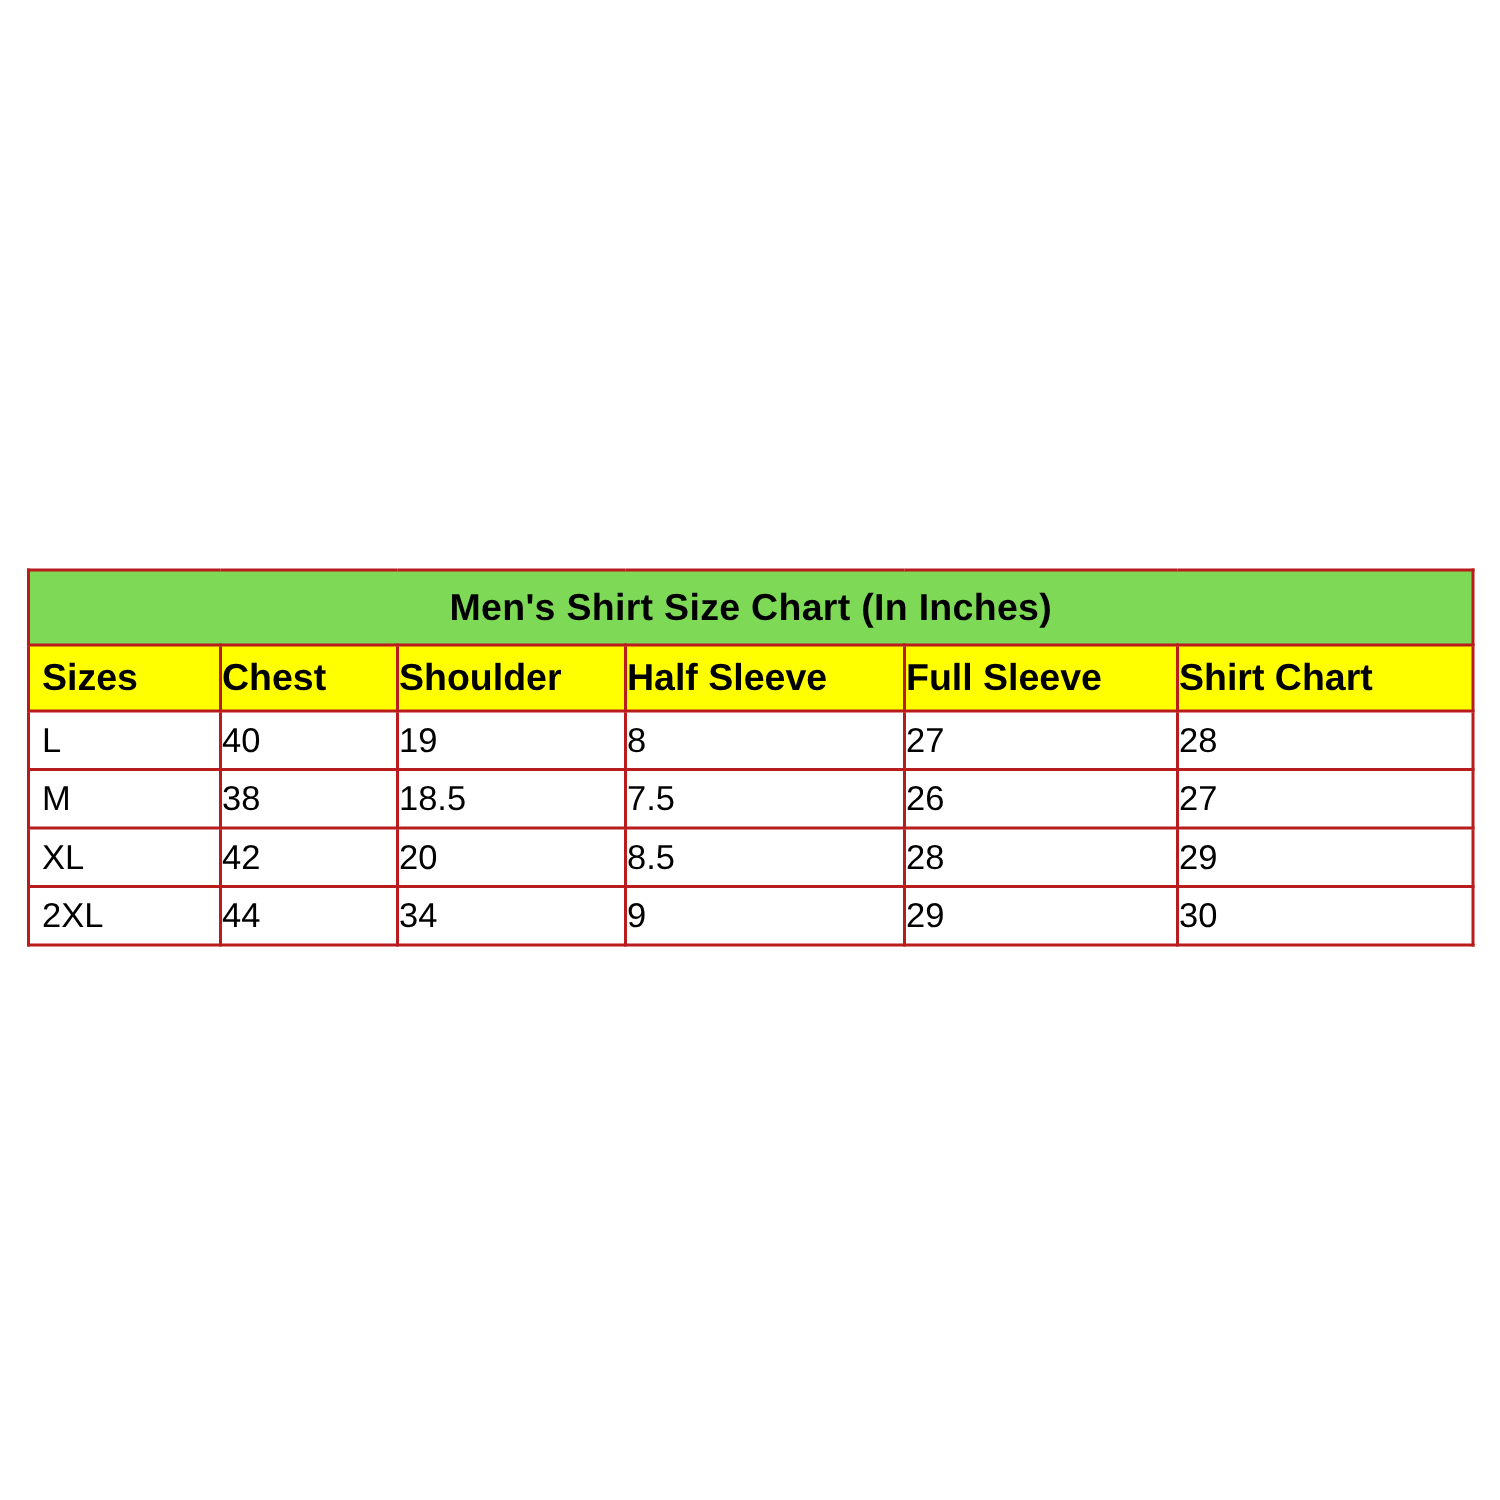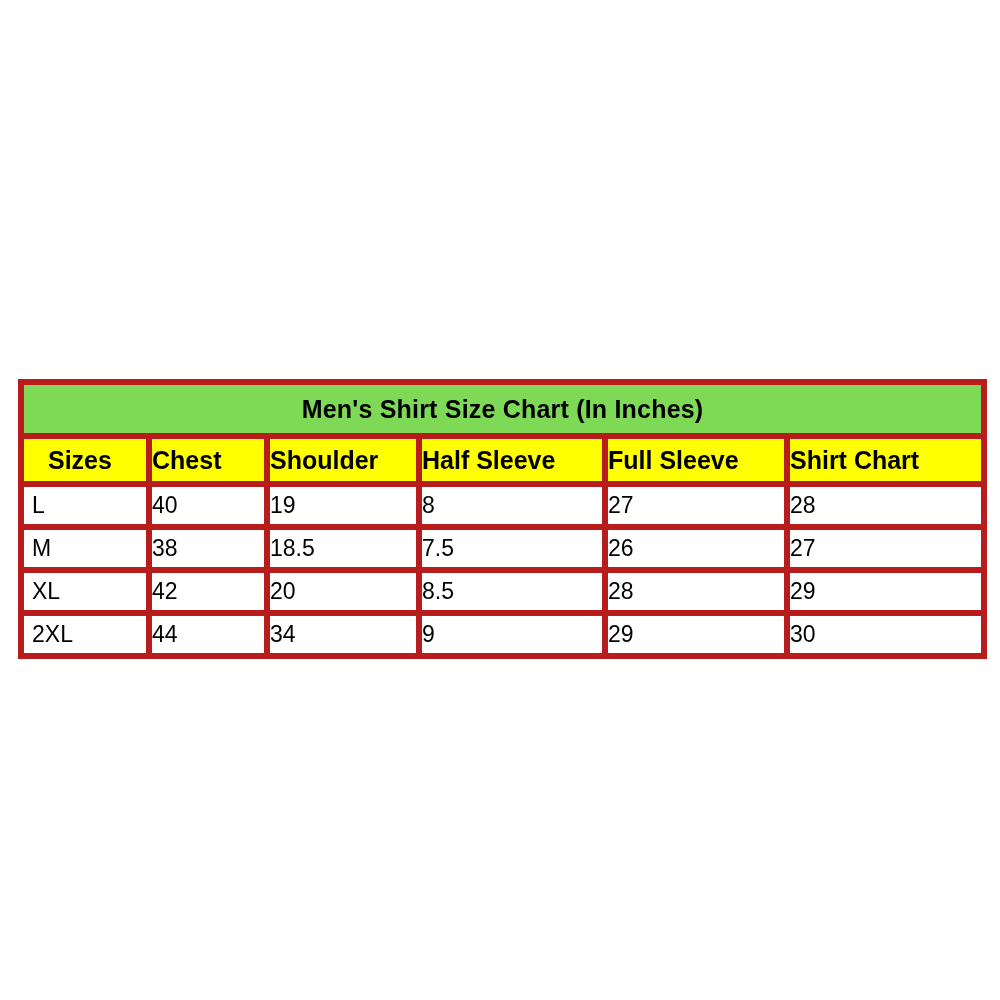--- a/index.html
+++ b/index.html
@@ -24,21 +24,21 @@
 
   table.size-chart {
     border-collapse: collapse;
     table-layout: fixed;
     width: 963px;
     background: #ffffff;
   }
 
   table.size-chart td,
   table.size-chart th {
-    border: 6px solid #b91c1c;
+    border: 2px solid #b91c1c;
     padding: 0;
     margin: 0;
   }
 
   
   .chart-title {
     background: #7ed957;
     height: 48px;
     text-align: center;
     vertical-align: middle;
@@ -52,21 +52,21 @@
   .hdr-cell {
     background: #ffff00;
     height: 42px;
     vertical-align: middle;
     font-size: 25px;
     font-weight: bold;
     color: #000000;
   }
   .hdr-cell.first {
     text-align: left;
-    padding-left: 24px;
+    padding-left: 8px;
   }
   .hdr-cell.mid {
     text-align: left;
   }
 
   
   .body-cell {
     height: 37px;
     vertical-align: middle;
     font-size: 23px;

